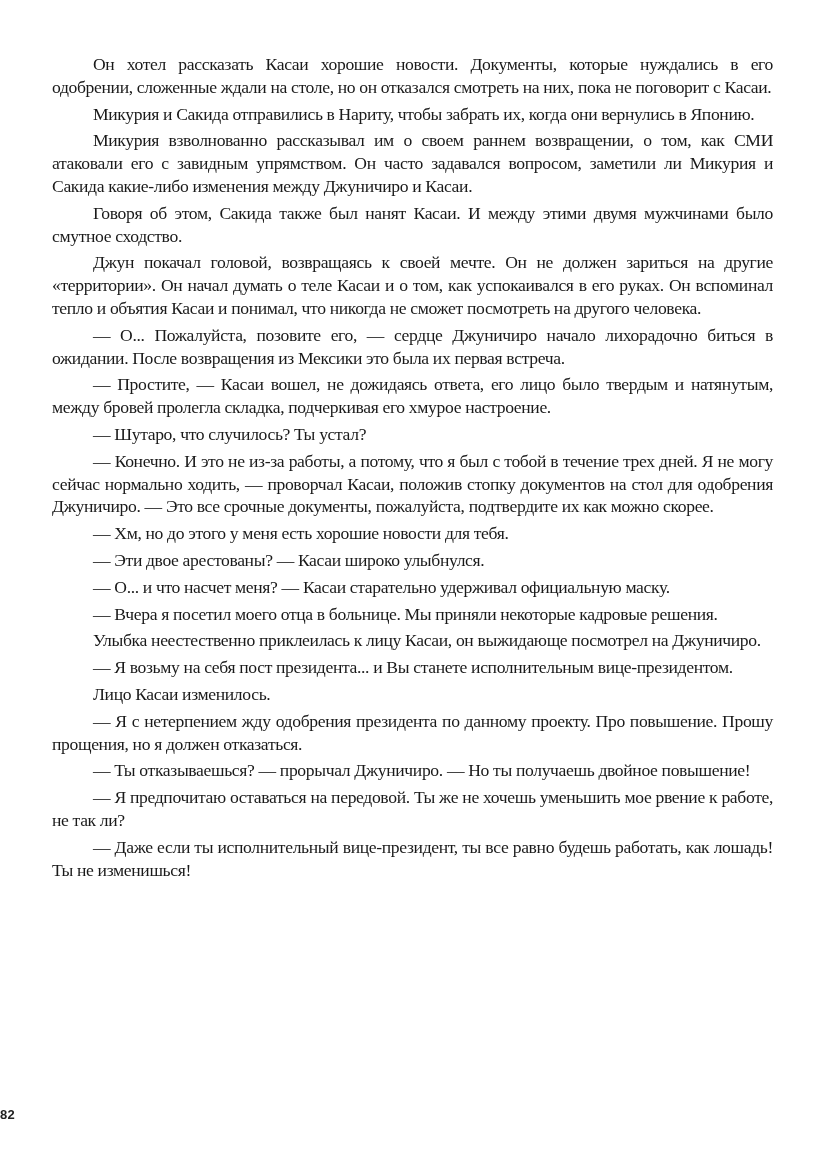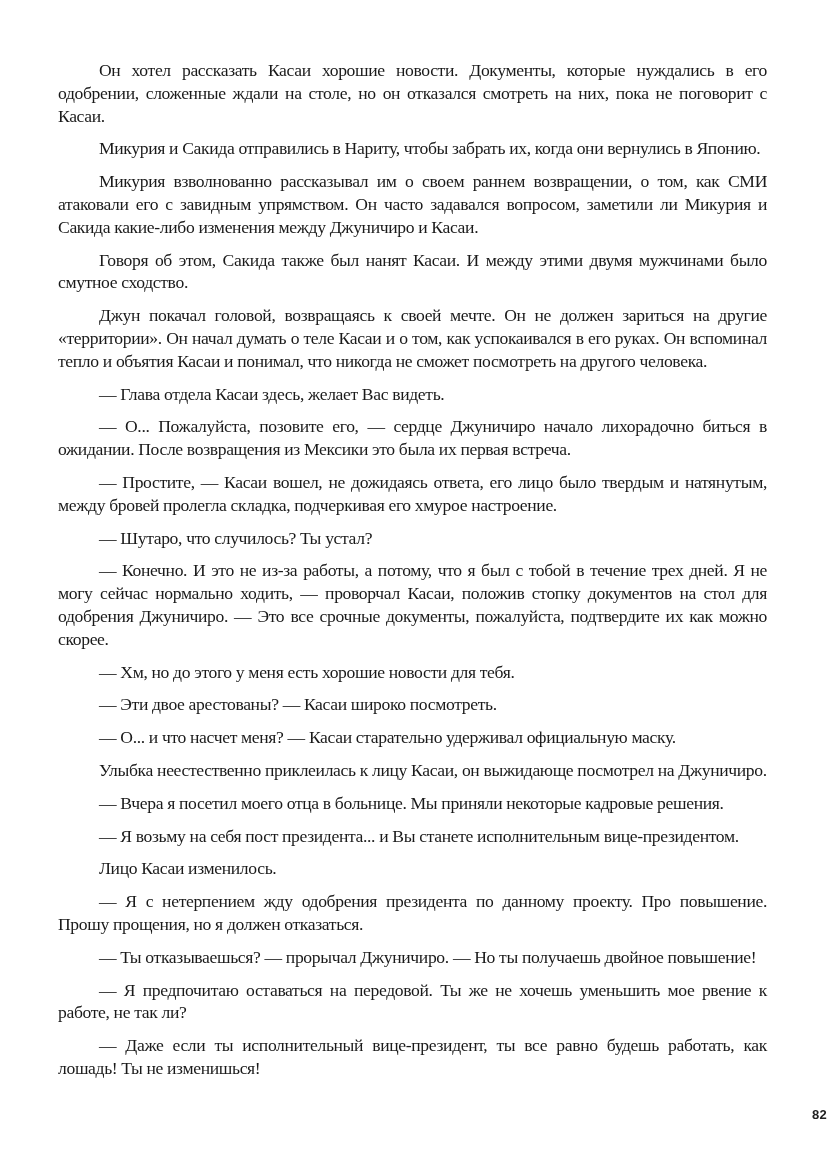--- a/index.html
+++ b/index.html
@@ -20,55 +20,54 @@
       top: 49px;
       width: 729px;
       font-family: "Liberation Serif", serif;
       font-size: 17.6px;
       line-height: 22.8px;
       letter-spacing: -0.35px;
       text-align: justify;
       hyphens: none;
     }
     .para {
-      margin: 10px;
+      margin: 4px;
       text-indent: 41px;
     }
     .page-number {
       position: absolute;
       left: 0;
       width: 827px;
       top: 1107px;
-      text-align: right;
+      text-align: left;
       font-family: "Liberation Sans", sans-serif;
       font-size: 13px;
       font-weight: bold;
       color: #222222;
       letter-spacing: 0.3px;
     }
   </style>
 </head>
 <body>
 
 <div class="page-body">
   <p class="para">Он хотел рассказать Касаи хорошие новости. Документы, которые нуждались в его одобрении, сложенные ждали на столе, но он отказался смотреть на них, пока не поговорит с Касаи.</p>
   <p class="para">Микурия и Сакида отправились в Нариту, чтобы забрать их, когда они вернулись в Японию.</p>
   <p class="para">Микурия взволнованно рассказывал им о своем раннем возвращении, о том, как СМИ атаковали его с завидным упрямством. Он часто задавался вопросом, заметили ли Микурия и Сакида какие-либо изменения между Джуничиро и Касаи.</p>
   <p class="para">Говоря об этом, Сакида также был нанят Касаи. И между этими двумя мужчинами было смутное сходство.</p>
   <p class="para">Джун покачал головой, возвращаясь к своей мечте. Он не должен зариться на другие «территории». Он начал думать о теле Касаи и о том, как успокаивался в его руках. Он вспоминал тепло и объятия Касаи и понимал, что никогда не сможет посмотреть на другого человека.</p>
-  <p class="para">— Глава отдела Касаи здесь, желает Вас видеть.</p>
   <p class="para">— О... Пожалуйста, позовите его, — сердце Джуничиро начало лихорадочно биться в ожидании. После возвращения из Мексики это была их первая встреча.</p>
   <p class="para">— Простите, — Касаи вошел, не дожидаясь ответа, его лицо было твердым и натянутым, между бровей пролегла складка, подчеркивая его хмурое настроение.</p>
   <p class="para">— Шутаро, что случилось? Ты устал?</p>
   <p class="para">— Конечно. И это не из-за работы, а потому, что я был с тобой в течение трех дней. Я не могу сейчас нормально ходить, — проворчал Касаи, положив стопку документов на стол для одобрения Джуничиро. — Это все срочные документы, пожалуйста, подтвердите их как можно скорее.</p>
   <p class="para">— Хм, но до этого у меня есть хорошие новости для тебя.</p>
-  <p class="para">— Эти двое арестованы? — Касаи широко посмотреть.</p>
+  <p class="para">— Эти двое арестованы? — Касаи широко улыбнулся.</p>
   <p class="para">— О... и что насчет меня? — Касаи старательно удерживал официальную маску.</p>
+  <p class="para">— Вчера я посетил моего отца в больнице. Мы приняли некоторые кадровые решения.</p>
   <p class="para">Улыбка неестественно приклеилась к лицу Касаи, он выжидающе посмотрел на Джуничиро.</p>
-  <p class="para">— Вчера я посетил моего отца в больнице. Мы приняли некоторые кадровые решения.</p>
   <p class="para">— Я возьму на себя пост президента... и Вы станете исполнительным вице-президентом.</p>
   <p class="para">Лицо Касаи изменилось.</p>
   <p class="para">— Я с нетерпением жду одобрения президента по данному проекту. Про повышение. Прошу прощения, но я должен отказаться.</p>
   <p class="para">— Ты отказываешься? — прорычал Джуничиро. — Но ты получаешь двойное повышение!</p>
   <p class="para">— Я предпочитаю оставаться на передовой. Ты же не хочешь уменьшить мое рвение к работе, не так ли?</p>
   <p class="para">— Даже если ты исполнительный вице-президент, ты все равно будешь работать, как лошадь! Ты не изменишься!</p>
 </div>
 
 <div class="page-number">82</div>
 

